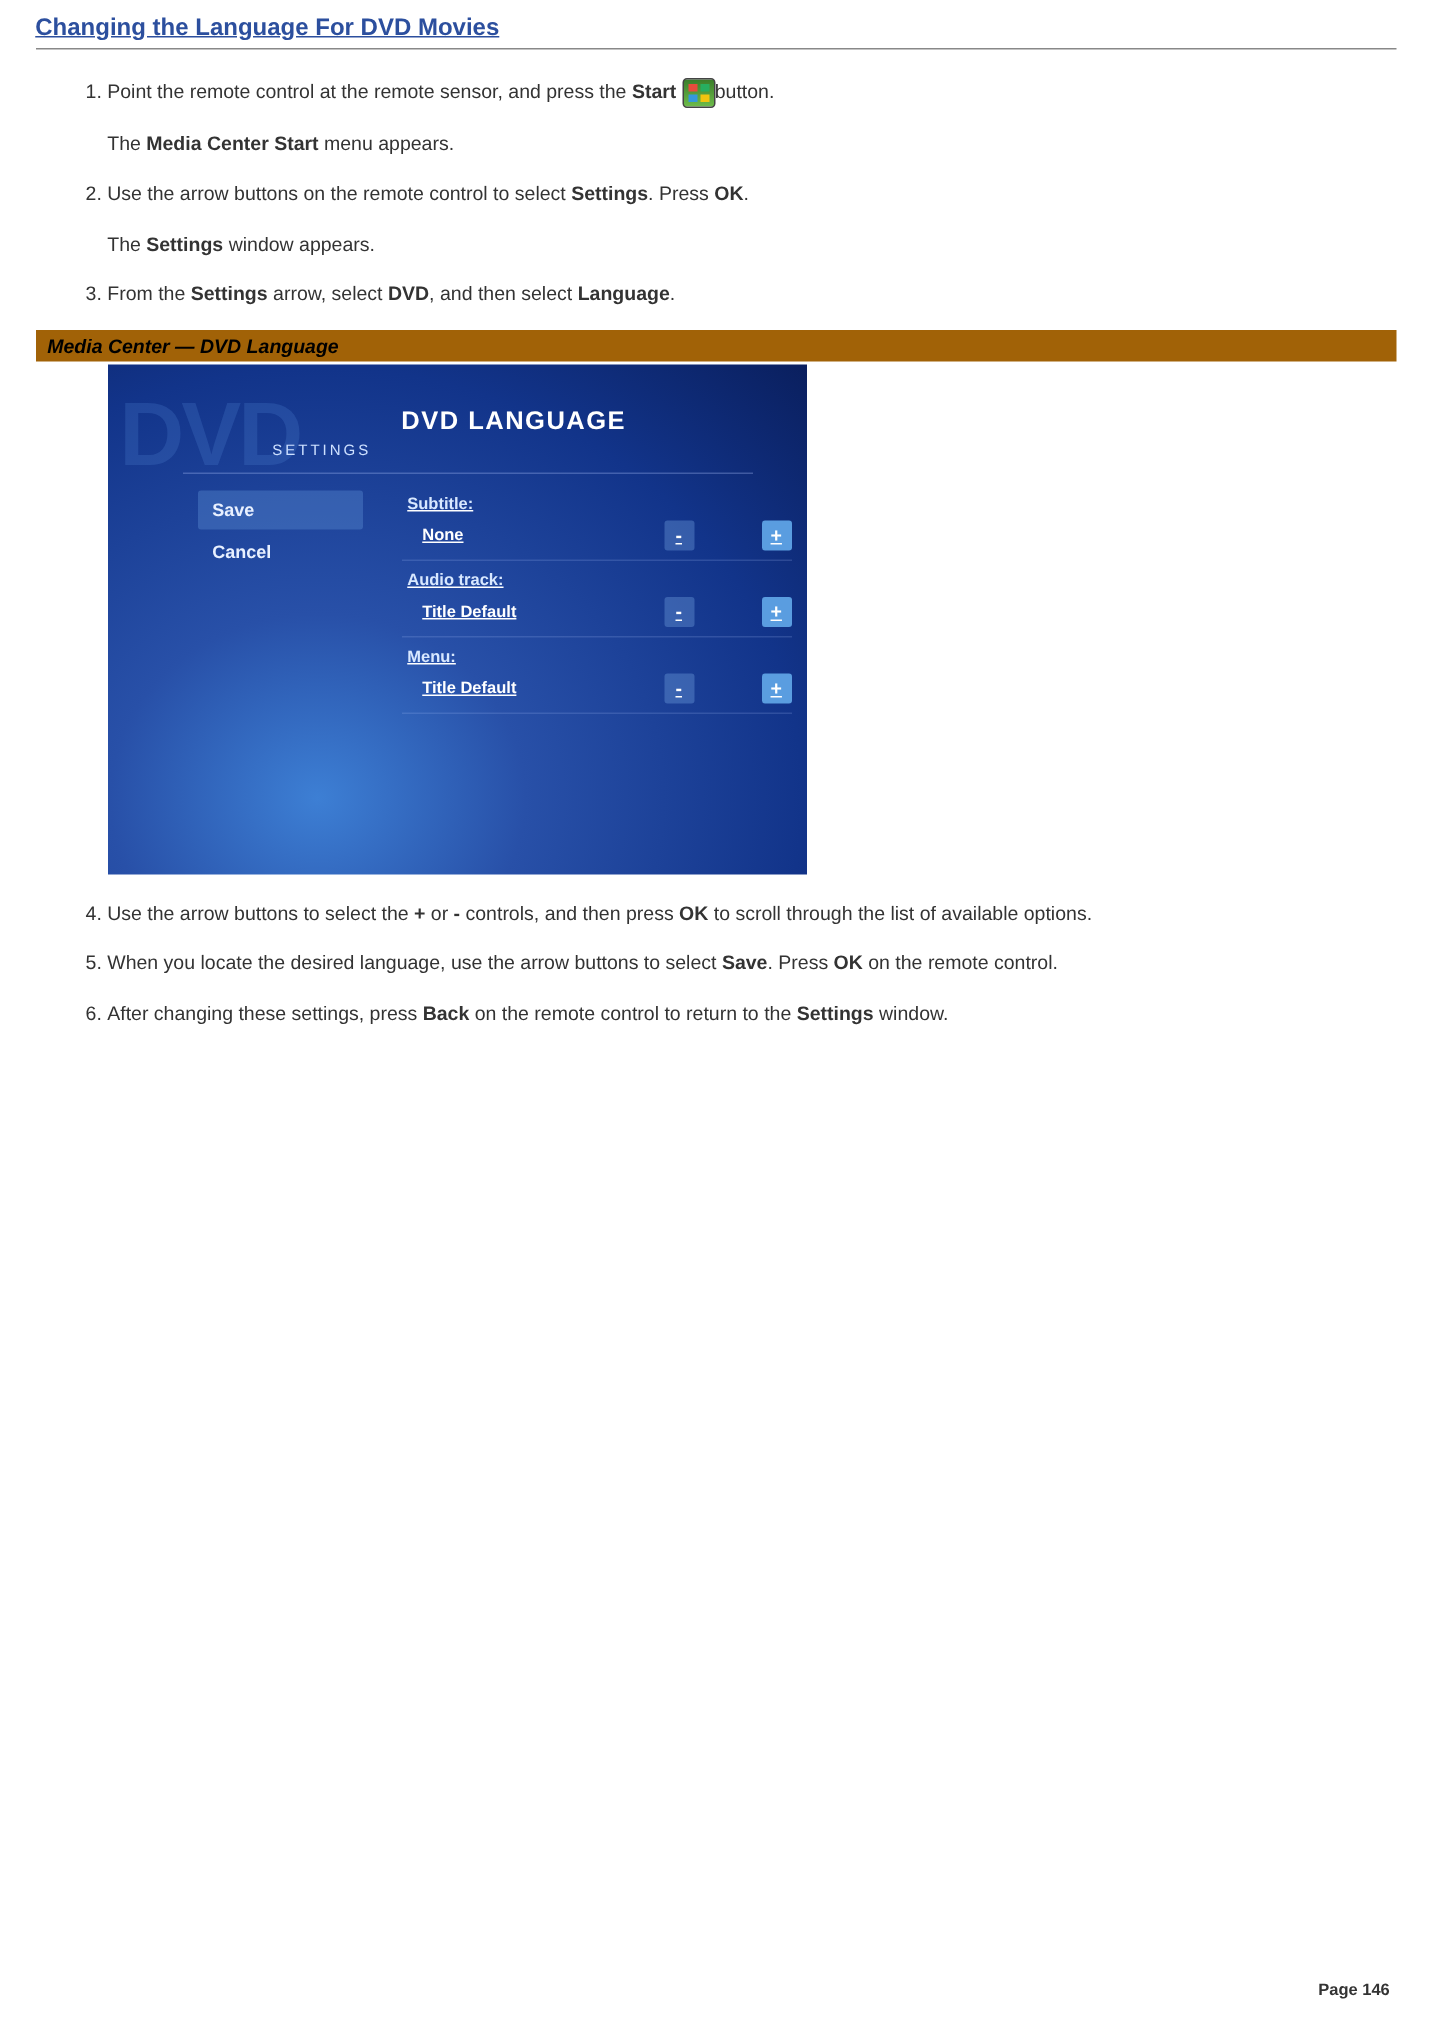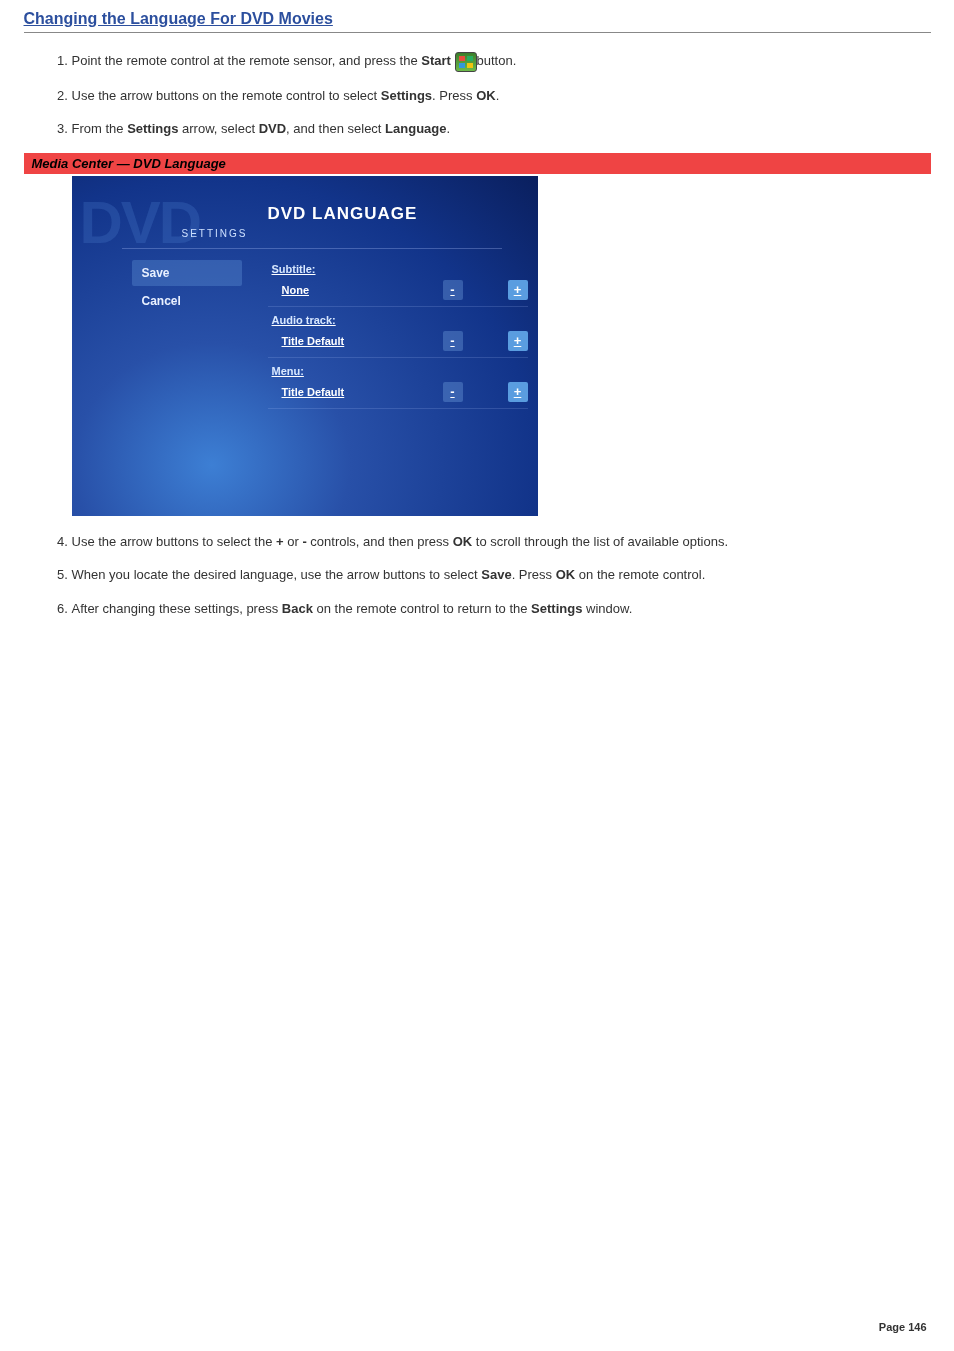--- a/index.html
+++ b/index.html
@@ -8,21 +8,21 @@
     .heading { color: #2c4f9e; font-weight: bold; font-size: 16px; padding-bottom: 4px; border-bottom: 1px solid #888; margin-bottom: 18px; text-decoration: underline; }
     ol.steps { list-style: decimal; margin-left: 48px; }
     ol.steps li { margin-bottom: 14px; line-height: 1.5; }
     ol.steps li p { margin-top: 14px; }
     .start-icon { display: inline-block; width: 22px; height: 20px; background: linear-gradient(to bottom, #3a7d2a, #6dbb4a); border: 1px solid #444; border-radius: 3px; vertical-align: middle; position: relative; }
     .start-icon::after { content: ""; position: absolute; left: 3px; top: 3px; width: 14px; height: 12px; background:
       linear-gradient(#e74c3c, #e74c3c) left top / 6px 5px no-repeat,
       linear-gradient(#27ae60, #27ae60) right top / 6px 5px no-repeat,
       linear-gradient(#3498db, #3498db) left bottom / 6px 5px no-repeat,
       linear-gradient(#f1c40f, #f1c40f) right bottom / 6px 5px no-repeat; }
-    .caption-bar { background: #ef4444; color: #000; font-weight: bold; font-style: italic; padding: 3px 8px; font-size: 13px; margin: 8px 0 2px 0; }
+    .caption-bar { background: #a16207; color: #000; font-weight: bold; font-style: italic; padding: 3px 8px; font-size: 13px; margin: 8px 0 2px 0; }
     .mc-shot { width: 466px; height: 340px; margin: 2px 0 16px 48px; background: radial-gradient(ellipse at 30% 85%, #3d7fd4 0%, #2850a8 30%, #12348a 70%, #0a1f5e 100%); position: relative; overflow: hidden; color: #fff; font-family: Arial, sans-serif; }
     .mc-dvd-bg { position: absolute; left: 8px; top: 12px; font-size: 60px; font-weight: bold; color: rgba(80,130,210,0.25); letter-spacing: -2px; }
     .mc-settings-label { position: absolute; left: 110px; top: 52px; font-size: 10px; letter-spacing: 2px; color: #cde0ff; }
     .mc-title { position: absolute; left: 196px; top: 28px; font-size: 17px; font-weight: bold; color: #fff; letter-spacing: 1px; }
     .mc-divider { position: absolute; left: 50px; top: 72px; width: 380px; height: 1px; background: rgba(180,200,255,0.3); }
     .mc-left { position: absolute; left: 60px; top: 84px; width: 110px; }
     .mc-left-item { font-size: 12px; font-weight: bold; color: #e8f0ff; padding: 6px 10px; margin-bottom: 2px; border-radius: 2px; }
     .mc-left-item.sel { background: rgba(90,140,210,0.4); }
     .mc-right { position: absolute; left: 196px; top: 84px; width: 260px; text-decoration: underline; }
     .mc-row { margin-bottom: 4px; }
@@ -37,23 +37,25 @@
 </head>
 <body>
 
 <div class="page">
   <div class="heading">Changing the Language For DVD Movies</div>
 
   <ol class="steps">
     <li>
       <span>Point the remote control at the remote sensor, and press the </span><b>Start</b>
       <span class="start-icon"></span><span>button.</span>
+      <p><span>The </span><b>Media Center Start</b><span> menu appears.</span></p>
     </li>
     <li>
       <span>Use the arrow buttons on the remote control to select </span><b>Settings</b><span>. Press </span><b>OK</b><span>.</span>
+      <p><span>The </span><b>Settings</b><span> window appears.</span></p>
     </li>
     <li>
       <span>From the </span><b>Settings</b><span> arrow, select </span><b>DVD</b><span>, and then select </span><b>Language</b><span>.</span>
     </li>
   </ol>
 
   <div class="caption-bar">Media Center — DVD Language</div>
 
   <div class="mc-shot">
     <div class="mc-dvd-bg">DVD</div>

